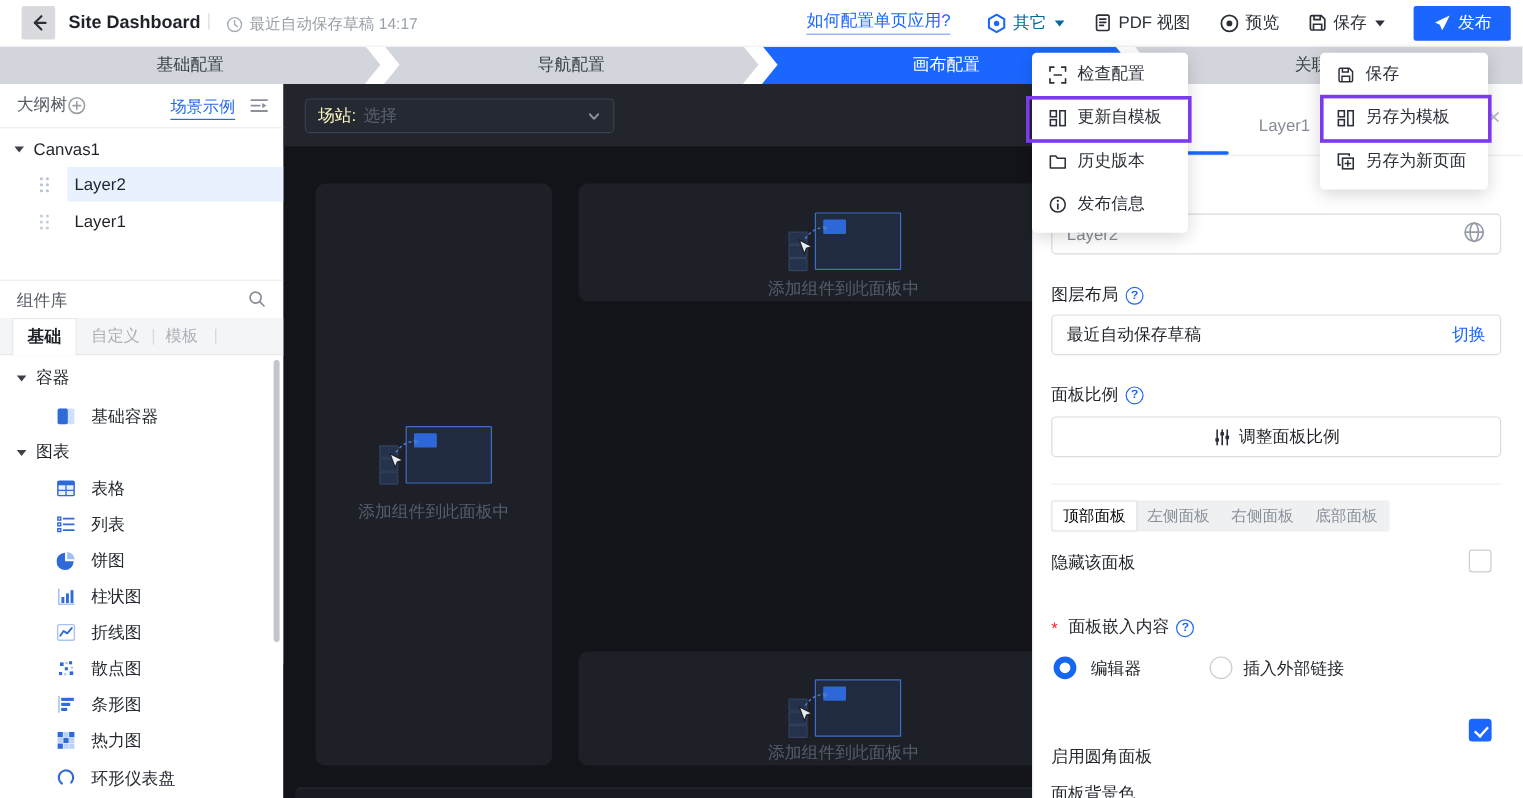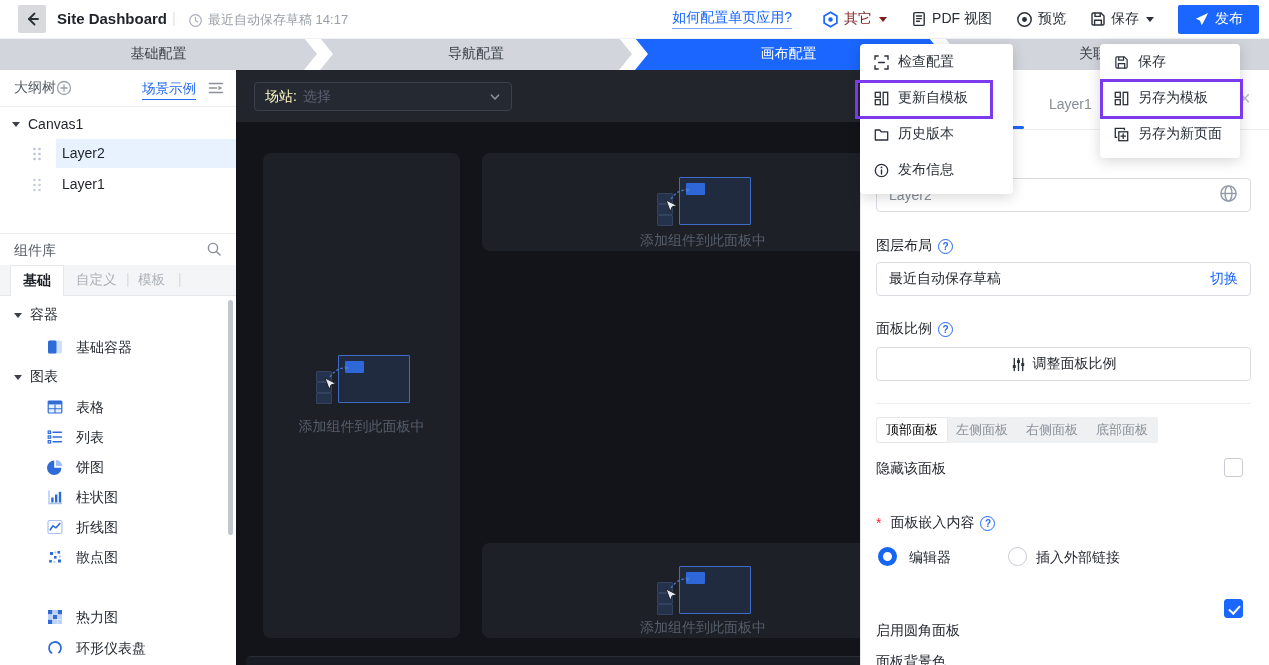--- a/index.html
+++ b/index.html
@@ -10,21 +10,21 @@
   
   .topbar{position:absolute;left:0;top:0;width:1269px;height:38px;background:#fff;border-bottom:1px solid #f0f1f3;z-index:20;}
   .back-btn{position:absolute;left:18px;top:5px;width:28px;height:28px;background:#d9dade;border-radius:2px;
             display:flex;align-items:center;justify-content:center;cursor:pointer;}
   .tb-title{position:absolute;left:57px;top:10px;font-size:15px;font-weight:700;color:#1f2329;}
   .tb-sep{position:absolute;left:172px;top:9px;color:#e0e2e6;font-size:15px;}
   .tb-autosave{position:absolute;left:188px;top:11px;color:#9aa0a8;font-size:13px;display:flex;align-items:center;gap:5px;}
   .tb-right{position:absolute;right:10px;top:0;height:38px;display:flex;align-items:center;}
   .tb-link{color:#1a66ff;font-size:14px;border-bottom:1px solid #7ea6f7;padding-bottom:1px;margin-right:30px;cursor:pointer;}
   .tb-item{display:flex;align-items:center;gap:5px;color:#2a2f38;font-size:14px;cursor:pointer;margin-right:24px;white-space:nowrap;}
-  .tb-item.blue{color:#7f1d1d;}
+  .tb-item.blue{color:#0369a1;}
   .caret-down{width:0;height:0;border-left:4.5px solid transparent;border-right:4.5px solid transparent;border-top:5.5px solid currentColor;margin-left:2px;}
   .publish-btn{display:flex;align-items:center;gap:6px;background:#1a66ff;color:#fff;height:29px;padding:0 16px;
                border-radius:2px;font-size:14px;cursor:pointer;margin-right:0;}
 
   
   .stepbar{position:absolute;left:0;top:38px;width:1269px;height:32px;background:#fff;z-index:5;}
   .step{position:absolute;top:0;height:32px;background:#d3d5dc;color:#3c4148;display:flex;align-items:center;justify-content:center;font-size:14px;}
   .step.first{clip-path:polygon(0 0,calc(100% - 13px) 0,100% 50%,calc(100% - 13px) 100%,0 100%);}
   .step.mid{clip-path:polygon(0 0,calc(100% - 13px) 0,100% 50%,calc(100% - 13px) 100%,0 100%,13px 50%);}
   .step.last{clip-path:polygon(0 0,100% 0,100% 100%,0 100%,13px 50%);}
@@ -344,20 +344,31 @@
             </g>
             <g fill="#a9c2f0">
               <rect x="7.5" y="2.5" width="1.8" height="1.8"></rect>
               <rect x="12" y="6.5" width="1.8" height="1.8"></rect>
               <rect x="6.5" y="12" width="1.8" height="1.8"></rect>
             </g>
           </svg>
         </span>
       <span class="clabel">散点图</span>
     </div>
+    <div class="comp-row" style="top:502px;">
+      <span class="cicon">
+          <svg width="16" height="16" viewBox="0 0 16 16">
+            <path d="M2.2 1v14" stroke="#a9c2f0" stroke-width="1.3"></path>
+            <rect x="4" y="2.5" width="10.5" height="2.6" fill="#2e6bd8"></rect>
+            <rect x="4" y="6.7" width="7.5" height="2.6" fill="#2e6bd8"></rect>
+            <rect x="4" y="10.9" width="5" height="2.6" fill="#2e6bd8"></rect>
+          </svg>
+        </span>
+      <span class="clabel">条形图</span>
+    </div>
     <div class="comp-row" style="top:532px;">
       <span class="cicon">
           <svg width="16" height="16" viewBox="0 0 16 16">
             <g fill="#2e6bd8">
               <rect x="1" y="1" width="4.4" height="4.4"></rect>
               <rect x="5.8" y="5.8" width="4.4" height="4.4"></rect>
               <rect x="10.6" y="1" width="4.4" height="4.4"></rect>
               <rect x="1" y="10.6" width="4.4" height="4.4"></rect>
             </g>
             <g fill="#bcd2f7">
@@ -526,21 +537,21 @@
     <span class="radio-label" style="left:48px;top:479px;">编辑器</span>
     <div class="radio off" style="left:147px;top:477px;"></div>
     <span class="radio-label" style="left:175px;top:479px;">插入外部链接</span>
 
     <div class="sec-label" style="top:552px;">启用圆角面板</div>
     <div class="checkbox checked" style="left:363px;top:529px;"></div>
 
     <div class="sec-label" style="top:583px;">面板背景色</div>
   </div>
 
-  <div class="menu" style="left:860px;top:44px;width:153px;">
+  <div class="menu" style="left:860px;top:44px;width:130px;">
     <div class="menu-item">
       <svg width="15" height="15" viewBox="0 0 15 15">
           <path d="M1 4.2V1h3.2M10.8 1H14v3.2M14 10.8V14h-3.2M4.2 14H1v-3.2M4.6 7.5h5.8" fill="none" stroke="#2a2f38" stroke-width="1.4" stroke-linecap="round"></path>
         </svg>
       <span>检查配置</span>
     </div>
     <div class="menu-item">
       <svg width="15" height="15" viewBox="0 0 15 15">
           <g fill="none" stroke="#2a2f38" stroke-width="1.3">
             <rect x="1.3" y="1.3" width="5" height="5"></rect>

